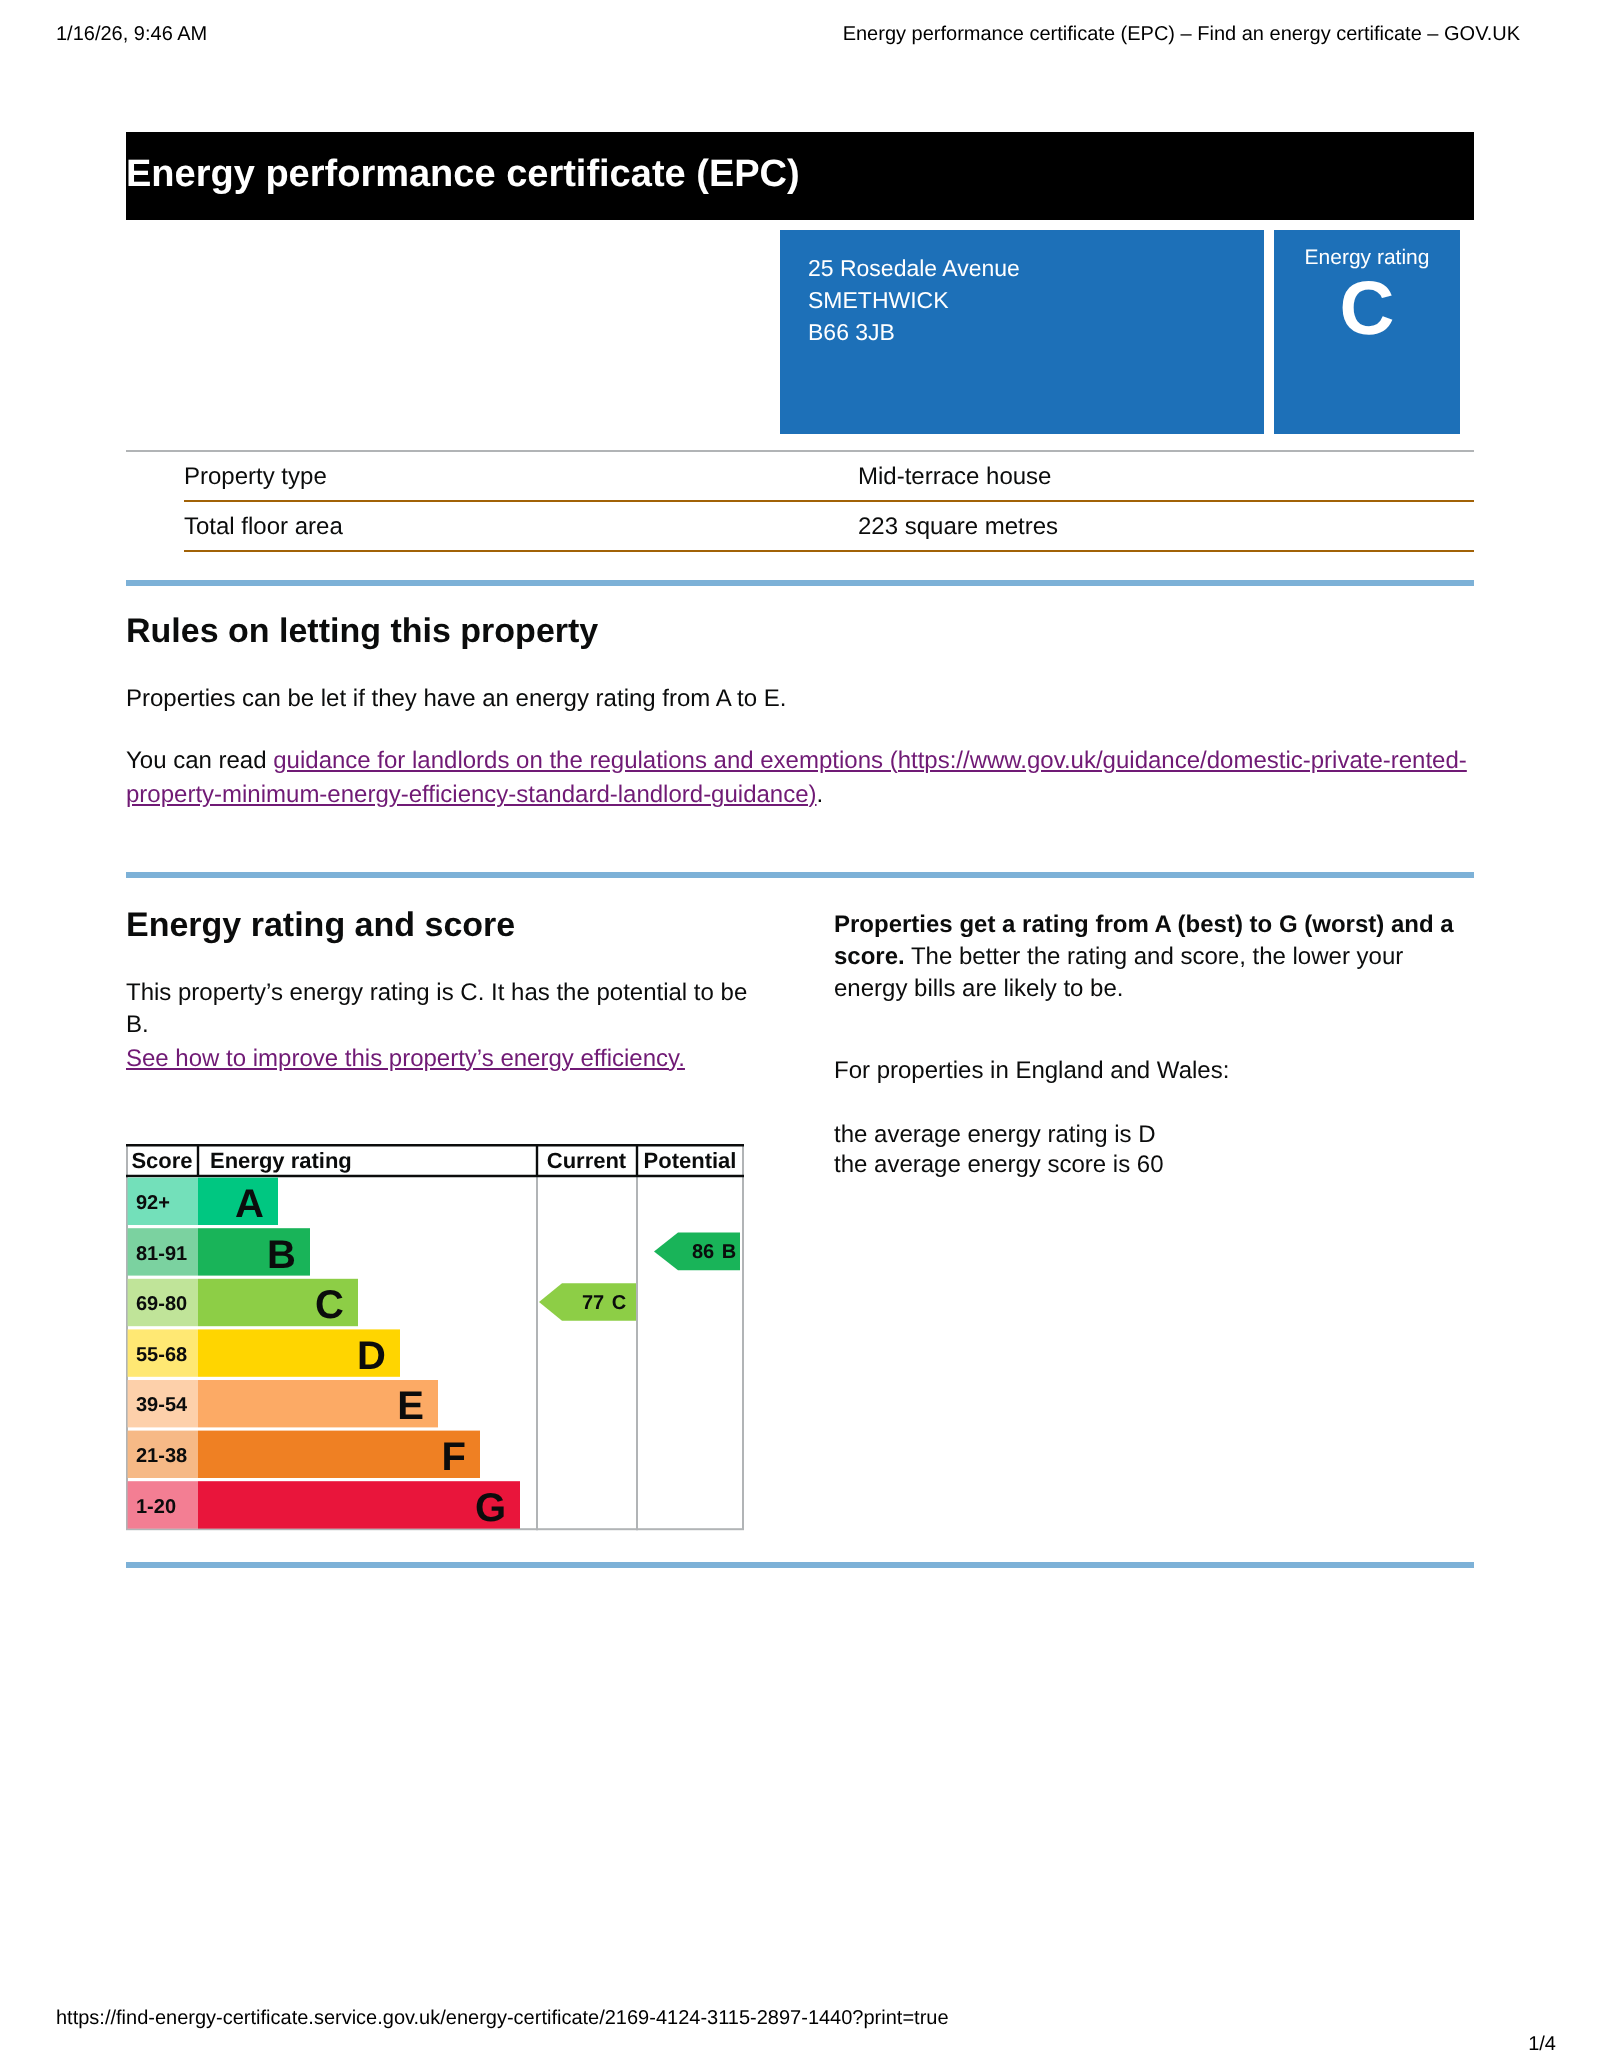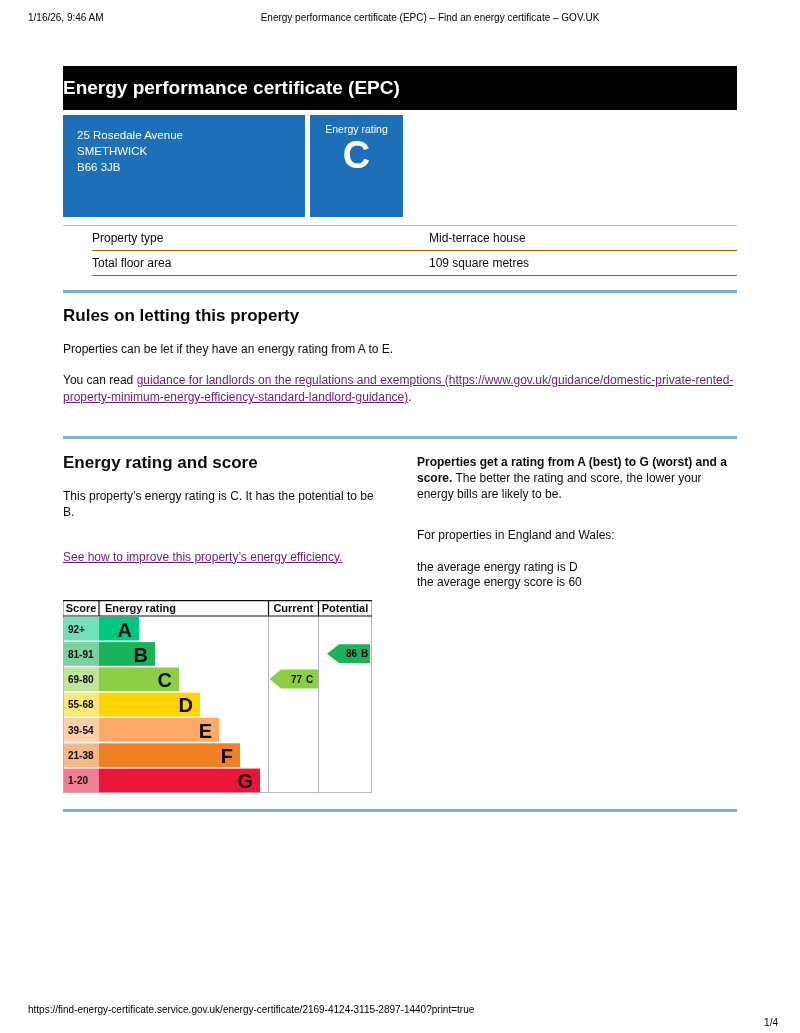--- a/index.html
+++ b/index.html
@@ -5,28 +5,28 @@
   * { margin: 0; padding: 0; box-sizing: border-box; }
   html, body { width: 800px; height: 1033px; background: #fff; }
   body {
     position: relative;
     font-family: "Liberation Sans", "DejaVu Sans", sans-serif;
     color: #0b0c0c;
     font-size: 12px;
   }
   .print-header { position: absolute; top: 12px; left: 0; right: 0; height: 14px; font-size: 10px; color: #000; }
   .ph-date { position: absolute; left: 28px; top: 0; }
-  .ph-title { position: absolute; left: 100px; right: 40px; top: 0; text-align: center; }
+  .ph-title { position: absolute; left: 100px; right: 40px; top: 0; text-align: right; }
 
   .content { position: absolute; left: 63px; top: 66px; width: 674px; }
 
   .banner { background: #000; height: 44px; display: flex; align-items: center; }
   .banner span { color: #fff; font-size: 19px; font-weight: bold; }
 
-  .summary-row { display: flex; margin-top: 5px; height: 102px; }
+  .summary-row { display: flex; margin-top: 5px; height: 102px; justify-content: flex-end; }
   .address-box { width: 242px; background: #1d70b8; color: #fff; padding: 12px 14px; font-size: 11.5px; line-height: 1.4; margin-right: 5px; }
   .rating-box { width: 93px; background: #1d70b8; color: #fff; margin-right: 7px; text-align: center; padding-top: 8px; }
   .rating-box .rating-label { font-size: 10.5px; }
   .rating-box .rating-letter { font-size: 38px; font-weight: bold; line-height: 1.1; }
   .right-stack { flex: 1; display: flex; flex-direction: column; }
   .info-box { background: #1d70b8; color: #fff; display: flex; align-items: center; padding-left: 16px; font-size: 12px; }
   .info-box .label { width: 116px; flex: none; }
   .info-box .value { font-weight: bold; }
   .info-box.first { height: 40px; margin-bottom: 3px; }
   .info-box.second { height: 42px; }
@@ -45,21 +45,21 @@
   p { font-size: 12px; line-height: 1.3; }
   .p-rules { margin-top: 16px; }
   .p-read { margin-top: 14px; line-height: 1.45; }
   a.gov-link { color: #701a75; text-decoration: underline; cursor: pointer; }
 
   .two-col { display: flex; margin-top: 0; }
   .col-left { width: 312px; flex: none; }
   .col-right { width: 316px; flex: none; margin-left: 42px; }
   .h2-rating { margin-top: 14px; }
   .p-intro { margin-top: 16px; }
-  .p-improve { margin-top: 28px; line-height: 1.45; }
+  .p-improve { line-height: 1.45; }
   .p-graph { margin-top: 16px; }
   .p-explain { margin-top: 16px; }
   .p-ew { margin-top: 26px; }
   .p-avg { margin-top: 16px; }
   .chart-wrap { margin-top: 34px; }
 </style>
 </head>
 <body>
 
 <div class="print-header">
@@ -85,21 +85,21 @@
     </div>
   </div>
 
   <div class="prop-table" id="prop-table">
       <div class="prop-row">
         <span class="prop-label">Property type</span>
         <span>Mid-terrace house</span>
       </div>
       <div class="prop-row">
         <span class="prop-label">Total floor area</span>
-        <span>109 square metres</span>
+        <span>223 square metres</span>
       </div>
     </div>
 
   <div class="blue-divider divider-1"></div>
 
   <h2 class="h2-rules">Rules on letting this property</h2>
   <p class="p-rules">Properties can be let if they have an energy rating from A to E.</p>
   <p class="p-read"><span>You can read </span><a class="gov-link">guidance for landlords on the regulations and exemptions (https://www.gov.uk/guidance/domestic-private-rented-property-minimum-energy-efficiency-standard-landlord-guidance)</a><span>.</span></p>
 
   <div class="blue-divider divider-2"></div>

